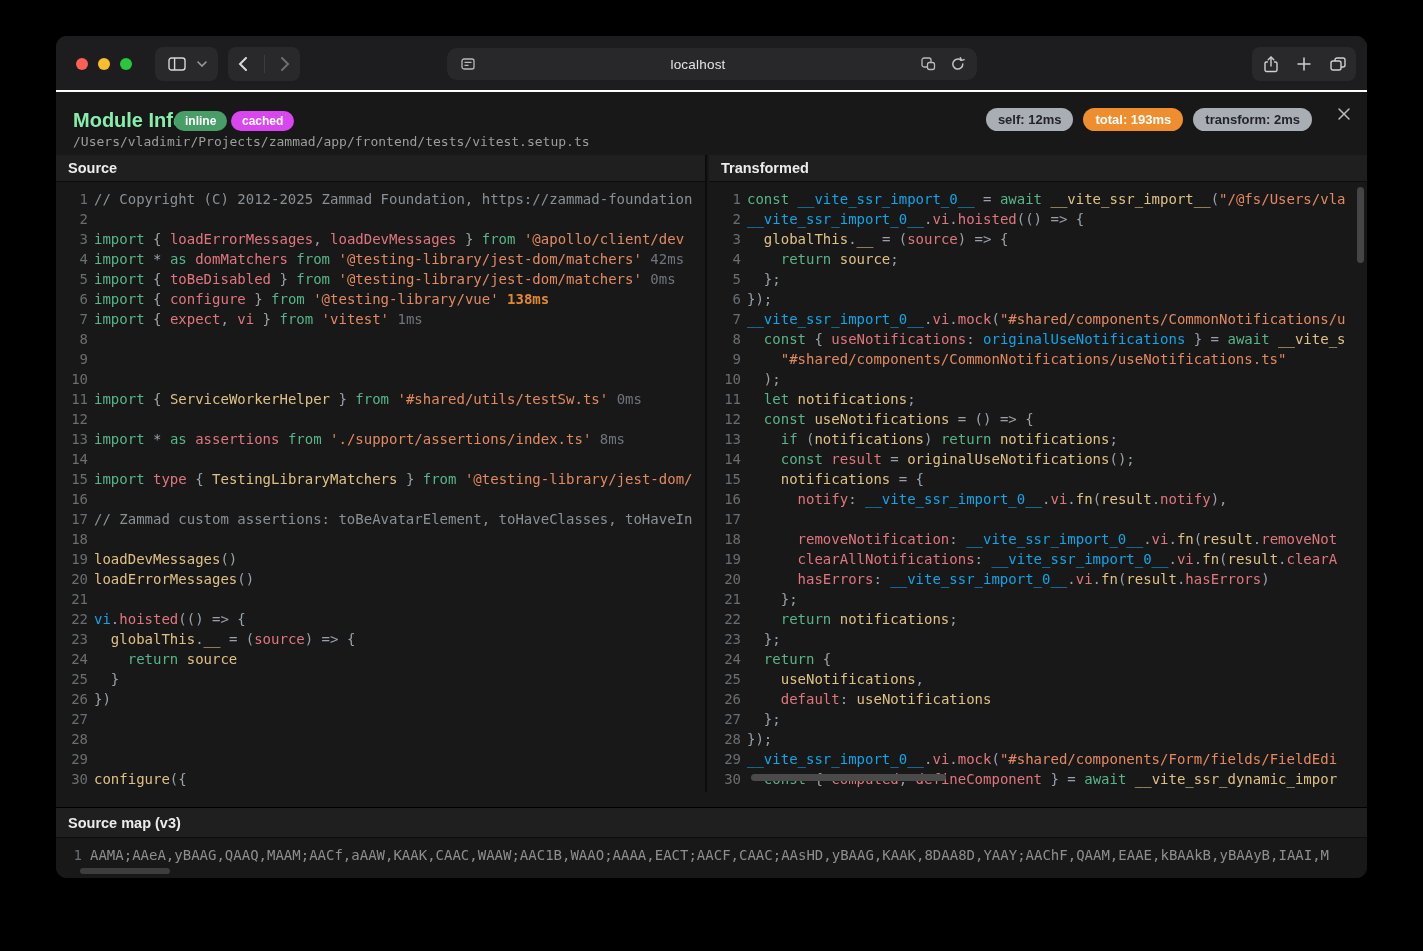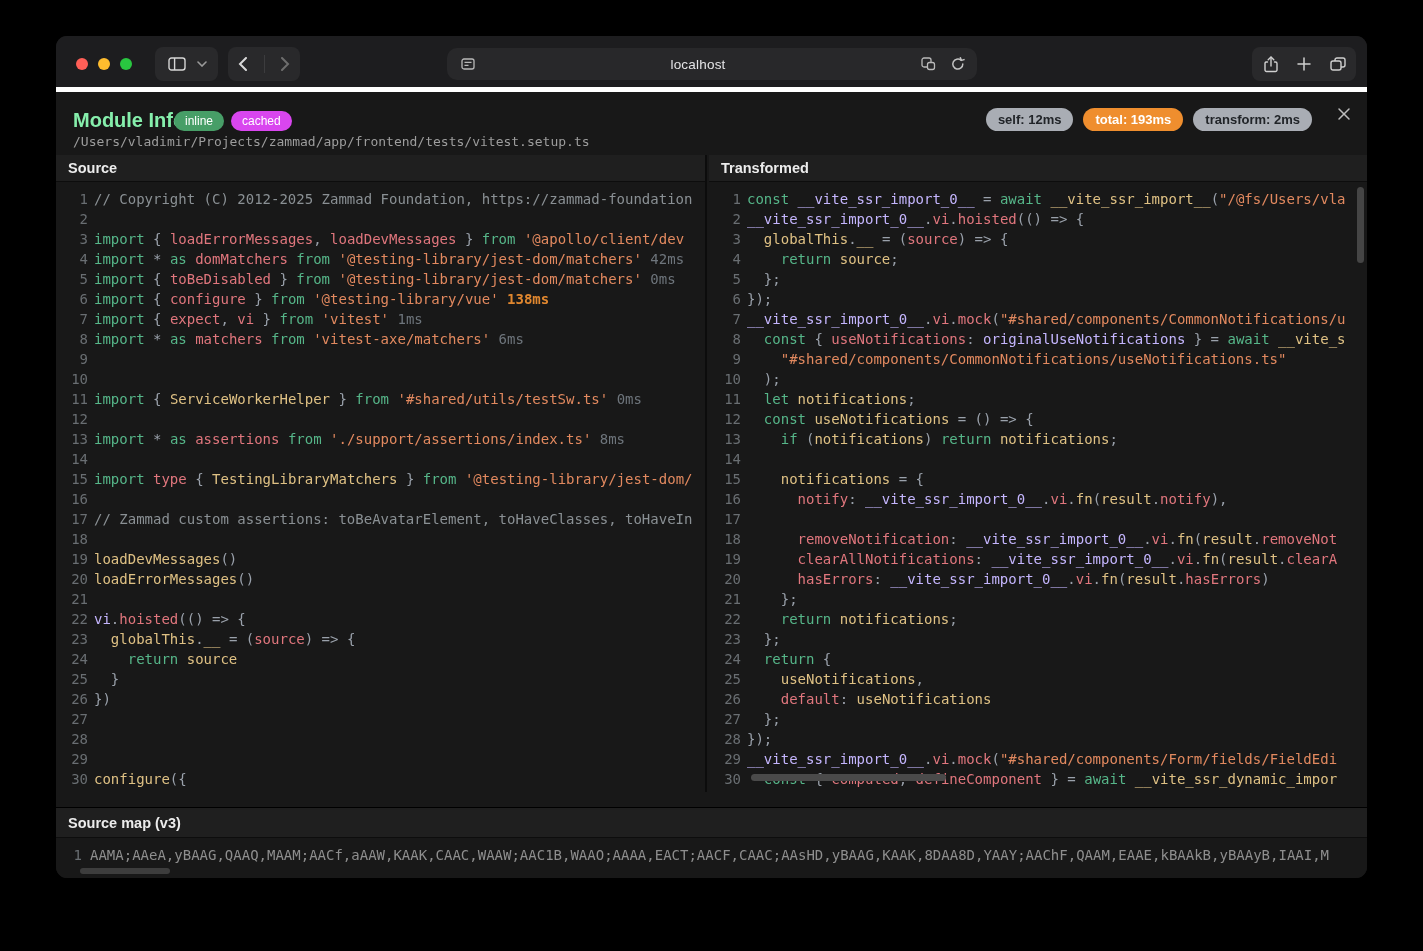--- a/index.html
+++ b/index.html
@@ -7,42 +7,42 @@
     width:1423px;height:951px;background:#000;position:relative;
     font-family:"Liberation Sans",sans-serif;overflow:hidden;
   }
   .window{
     position:absolute;left:56px;top:36px;width:1311px;height:842px;
     background:#181818;border-radius:11px;overflow:hidden;
   }
   
   .chrome{
     position:absolute;left:0;top:0;width:100%;height:56px;
-    background:#1d1d1f;border-bottom:5px solid #ffffff;box-sizing:border-box;
+    background:#1d1d1f;border-bottom:2px solid #ffffff;box-sizing:border-box;
   }
   .light{position:absolute;top:22px;width:12px;height:12px;border-radius:50%;}
   .pill{
     position:absolute;top:11px;height:34px;background:#29292b;border-radius:8px;
     display:flex;align-items:center;justify-content:center;
   }
   .pill .sep{width:1px;height:18px;background:#3c3c3e;margin:0 6px;}
   .iconbtn{display:flex;align-items:center;justify-content:center;width:30px;height:30px;cursor:default;}
   .urlbar{
     position:absolute;left:391px;top:12px;width:530px;height:32px;
     background:#28282a;border-radius:10px;display:flex;align-items:center;
   }
   .urlbar .url{
     flex:1;text-align:center;color:#e4e4e6;font-size:13.5px;letter-spacing:.2px;
   }
   
   .mi-header{position:absolute;left:0;top:56px;width:100%;height:78px;background:#181818;}
   .mi-title{position:absolute;left:17px;top:17px;color:#86efac;font-size:20px;font-weight:700;}
   .badge{
     display:inline-block;border-radius:999px;padding:3px 11px;
-    font-size:12px;font-weight:400;color:#fff;vertical-align:middle;
+    font-size:12px;font-weight:700;color:#fff;vertical-align:middle;
   }
   .badge.inline{background:#479e67;position:absolute;left:118px;top:19px;}
   .badge.cached{background:#d946ef;position:absolute;left:175px;top:19px;}
   .timings{position:absolute;right:55px;top:16px;display:flex;gap:10px;}
   .tbadge{border-radius:999px;padding:4px 12px;font-size:13px;font-weight:700;}
   .tbadge.gray{background:#a9adb4;color:#212428;}
   .tbadge.orange{background:#ef8e2e;color:#fff;}
   .mi-close{position:absolute;right:12px;top:11px;width:22px;height:22px;display:flex;align-items:center;justify-content:center;cursor:default;}
   .mi-path{
     position:absolute;left:17px;top:42px;color:#9d9d9d;font-size:13px;
@@ -64,21 +64,21 @@
     padding-top:7px;overflow:hidden;
     font-family:"DejaVu Sans Mono",monospace;font-size:14px;line-height:20px;
   }
   .cl{display:flex;height:20px;white-space:pre;}
   .ln{flex:none;width:32px;text-align:right;color:#696e72;margin-right:6px;}
   .ct{white-space:pre;}
   .tk-kw{color:#56b689;}
   .tk-id{color:#e0767d;}
   .tk-str{color:#e2895f;}
   .tk-fn{color:#dfc184;}
-  .tk-pln{color:#c4b5fd;margin-top:40px;}
+  .tk-pln{color:#0ea5e9;margin-top:40px;}
   .tk-pun{color:#9aa1ab;}
   .tk-com{color:#8a9094;}
   .tk-tm{color:#6e757c;}
   .tk-tmh{color:#e0872f;font-weight:700;}
   .vthumb{position:absolute;left:648px;top:32px;width:7px;height:76px;background:#454545;border-radius:4px;}
   .hthumb{position:absolute;left:42px;top:619px;width:195px;height:7px;background:#4a4a4a;border-radius:4px;}
   
   .smap{position:absolute;left:0;top:771px;width:100%;height:71px;background:#181818;border-top:1px solid #000;box-sizing:border-box;}
   .smap .phead{height:30px;}
   .smline{
@@ -197,21 +197,21 @@
         <span>Source</span>
       </div>
       <div class="codebox">
           <div class="cl"><span class="ln">1</span><span class="ct"><span class="tk-com">// Copyright (C) 2012-2025 Zammad Foundation, https://zammad-foundation</span></span></div>
           <div class="cl"><span class="ln">2</span><span class="ct"></span></div>
           <div class="cl"><span class="ln">3</span><span class="ct"><span class="tk-kw">import</span><span class="tk-pun"> { </span><span class="tk-id">loadErrorMessages</span><span class="tk-pun">, </span><span class="tk-id">loadDevMessages</span><span class="tk-pun"> } </span><span class="tk-kw">from</span><span class="tk-str"> '@apollo/client/dev</span></span></div>
           <div class="cl"><span class="ln">4</span><span class="ct"><span class="tk-kw">import</span><span class="tk-pun"> * </span><span class="tk-kw">as</span><span class="tk-id"> domMatchers</span><span class="tk-kw"> from</span><span class="tk-str"> '@testing-library/jest-dom/matchers'</span><span class="tk-tm"> 42ms</span></span></div>
           <div class="cl"><span class="ln">5</span><span class="ct"><span class="tk-kw">import</span><span class="tk-pun"> { </span><span class="tk-id">toBeDisabled</span><span class="tk-pun"> } </span><span class="tk-kw">from</span><span class="tk-str"> '@testing-library/jest-dom/matchers'</span><span class="tk-tm"> 0ms</span></span></div>
           <div class="cl"><span class="ln">6</span><span class="ct"><span class="tk-kw">import</span><span class="tk-pun"> { </span><span class="tk-id">configure</span><span class="tk-pun"> } </span><span class="tk-kw">from</span><span class="tk-str"> '@testing-library/vue'</span><span class="tk-tmh"> 138ms</span></span></div>
           <div class="cl"><span class="ln">7</span><span class="ct"><span class="tk-kw">import</span><span class="tk-pun"> { </span><span class="tk-id">expect</span><span class="tk-pun">, </span><span class="tk-id">vi</span><span class="tk-pun"> } </span><span class="tk-kw">from</span><span class="tk-str"> 'vitest'</span><span class="tk-tm"> 1ms</span></span></div>
-          <div class="cl"><span class="ln">8</span><span class="ct"><span class="tk-kw">import</span><span class="tk-pun"> * </span><span class="tk-kw">as</span><span class="tk-id"> matchers</span><span class="tk-kw"> from</span><span class="tk-str"> 'vitest-axe/matchers'</span><span class="tk-tm"> 6ms</span></span></div>
+          <div class="cl"><span class="ln">8</span></div>
           <div class="cl"><span class="ln">9</span></div>
           <div class="cl"><span class="ln">10</span><span class="ct"></span></div>
           <div class="cl"><span class="ln">11</span><span class="ct"><span class="tk-kw">import</span><span class="tk-pun"> { </span><span class="tk-fn">ServiceWorkerHelper</span><span class="tk-pun"> } </span><span class="tk-kw">from</span><span class="tk-str"> '#shared/utils/testSw.ts'</span><span class="tk-tm"> 0ms</span></span></div>
           <div class="cl"><span class="ln">12</span><span class="ct"></span></div>
           <div class="cl"><span class="ln">13</span><span class="ct"><span class="tk-kw">import</span><span class="tk-pun"> * </span><span class="tk-kw">as</span><span class="tk-id"> assertions</span><span class="tk-kw"> from</span><span class="tk-str"> './support/assertions/index.ts'</span><span class="tk-tm"> 8ms</span></span></div>
           <div class="cl"><span class="ln">14</span><span class="ct"></span></div>
           <div class="cl"><span class="ln">15</span><span class="ct"><span class="tk-kw">import</span><span class="tk-id"> type</span><span class="tk-pun"> { </span><span class="tk-fn">TestingLibraryMatchers</span><span class="tk-pun"> } </span><span class="tk-kw">from</span><span class="tk-str"> '@testing-library/jest-dom/</span></span></div>
           <div class="cl"><span class="ln">16</span><span class="ct"></span></div>
           <div class="cl"><span class="ln">17</span><span class="ct"><span class="tk-com">// Zammad custom assertions: toBeAvatarElement, toHaveClasses, toHaveIn</span></span></div>
           <div class="cl"><span class="ln">18</span><span class="ct"></span></div>
@@ -241,21 +241,21 @@
           <div class="cl"><span class="ln">4</span><span class="ct"><span class="tk-pun">    </span><span class="tk-kw">return</span><span class="tk-fn"> source</span><span class="tk-pun">;</span></span></div>
           <div class="cl"><span class="ln">5</span><span class="ct"><span class="tk-pun">  };</span></span></div>
           <div class="cl"><span class="ln">6</span><span class="ct"><span class="tk-pun">});</span></span></div>
           <div class="cl"><span class="ln">7</span><span class="ct"><span class="tk-pln">__vite_ssr_import_0__</span><span class="tk-pun">.</span><span class="tk-id">vi</span><span class="tk-pun">.</span><span class="tk-id">mock</span><span class="tk-pun">(</span><span class="tk-str">"#shared/components/CommonNotifications/u</span></span></div>
           <div class="cl"><span class="ln">8</span><span class="ct"><span class="tk-pun">  </span><span class="tk-kw">const</span><span class="tk-pun"> { </span><span class="tk-id">useNotifications</span><span class="tk-pun">: </span><span class="tk-pln">originalUseNotifications</span><span class="tk-pun"> } = </span><span class="tk-kw">await</span><span class="tk-fn"> __vite_s</span></span></div>
           <div class="cl"><span class="ln">9</span><span class="ct"><span class="tk-str">    "#shared/components/CommonNotifications/useNotifications.ts"</span></span></div>
           <div class="cl"><span class="ln">10</span><span class="ct"><span class="tk-pun">  );</span></span></div>
           <div class="cl"><span class="ln">11</span><span class="ct"><span class="tk-pun">  </span><span class="tk-kw">let</span><span class="tk-fn"> notifications</span><span class="tk-pun">;</span></span></div>
           <div class="cl"><span class="ln">12</span><span class="ct"><span class="tk-pun">  </span><span class="tk-kw">const</span><span class="tk-fn"> useNotifications</span><span class="tk-pun"> = () =&gt; {</span></span></div>
           <div class="cl"><span class="ln">13</span><span class="ct"><span class="tk-pun">    </span><span class="tk-kw">if</span><span class="tk-pun"> (</span><span class="tk-fn">notifications</span><span class="tk-pun">) </span><span class="tk-kw">return</span><span class="tk-fn"> notifications</span><span class="tk-pun">;</span></span></div>
-          <div class="cl"><span class="ln">14</span></div>
+          <div class="cl"><span class="ln">14</span><span class="ct"><span class="tk-pun">    </span><span class="tk-kw">const</span><span class="tk-id"> result</span><span class="tk-pun"> = </span><span class="tk-fn">originalUseNotifications</span><span class="tk-pun">();</span></span></div>
           <div class="cl"><span class="ln">15</span><span class="ct"><span class="tk-pun">    </span><span class="tk-fn">notifications</span><span class="tk-pun"> = {</span></span></div>
           <div class="cl"><span class="ln">16</span><span class="ct"><span class="tk-pun">      </span><span class="tk-id">notify</span><span class="tk-pun">: </span><span class="tk-pln">__vite_ssr_import_0__</span><span class="tk-pun">.</span><span class="tk-id">vi</span><span class="tk-pun">.</span><span class="tk-fn">fn</span><span class="tk-pun">(</span><span class="tk-fn">result</span><span class="tk-pun">.</span><span class="tk-id">notify</span><span class="tk-pun">),</span></span></div>
           <div class="cl"><span class="ln">17</span></div>
           <div class="cl"><span class="ln">18</span><span class="ct"><span class="tk-pun">      </span><span class="tk-id">removeNotification</span><span class="tk-pun">: </span><span class="tk-pln">__vite_ssr_import_0__</span><span class="tk-pun">.</span><span class="tk-id">vi</span><span class="tk-pun">.</span><span class="tk-fn">fn</span><span class="tk-pun">(</span><span class="tk-fn">result</span><span class="tk-pun">.</span><span class="tk-id">removeNot</span></span></div>
           <div class="cl"><span class="ln">19</span><span class="ct"><span class="tk-pun">      </span><span class="tk-id">clearAllNotifications</span><span class="tk-pun">: </span><span class="tk-pln">__vite_ssr_import_0__</span><span class="tk-pun">.</span><span class="tk-id">vi</span><span class="tk-pun">.</span><span class="tk-fn">fn</span><span class="tk-pun">(</span><span class="tk-fn">result</span><span class="tk-pun">.</span><span class="tk-id">clearA</span></span></div>
           <div class="cl"><span class="ln">20</span><span class="ct"><span class="tk-pun">      </span><span class="tk-id">hasErrors</span><span class="tk-pun">: </span><span class="tk-pln">__vite_ssr_import_0__</span><span class="tk-pun">.</span><span class="tk-id">vi</span><span class="tk-pun">.</span><span class="tk-fn">fn</span><span class="tk-pun">(</span><span class="tk-fn">result</span><span class="tk-pun">.</span><span class="tk-id">hasErrors</span><span class="tk-pun">)</span></span></div>
           <div class="cl"><span class="ln">21</span><span class="ct"><span class="tk-pun">    };</span></span></div>
           <div class="cl"><span class="ln">22</span><span class="ct"><span class="tk-pun">    </span><span class="tk-kw">return</span><span class="tk-fn"> notifications</span><span class="tk-pun">;</span></span></div>
           <div class="cl"><span class="ln">23</span><span class="ct"><span class="tk-pun">  };</span></span></div>
           <div class="cl"><span class="ln">24</span><span class="ct"><span class="tk-pun">  </span><span class="tk-kw">return</span><span class="tk-pun"> {</span></span></div>

